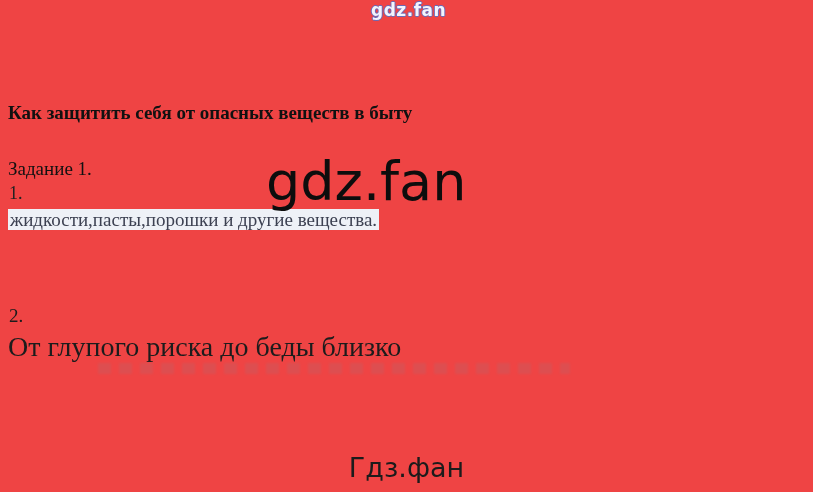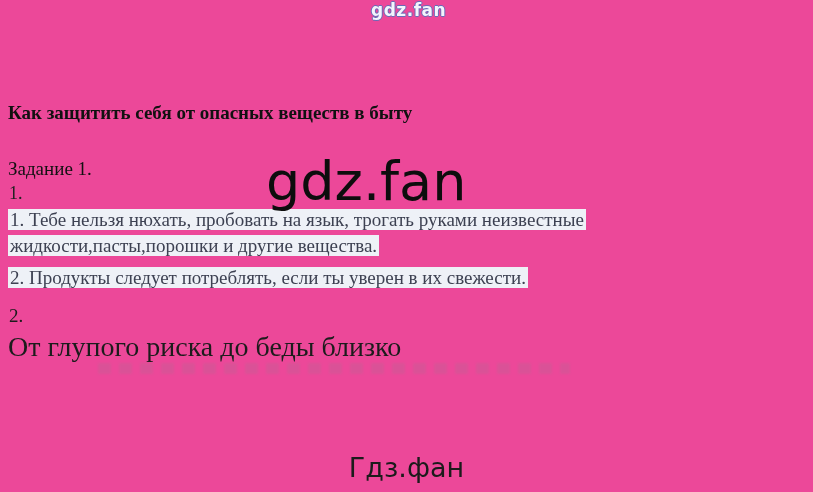--- a/index.html
+++ b/index.html
@@ -1,20 +1,20 @@
 <!DOCTYPE html>
 <html><head>
 <meta charset="utf-8">
 <style>
   html, body { margin: 0; padding: 0; background: #ffffff; }
   .page {
     position: relative;
     width: 813px;
     height: 492px;
-    background: #ec4899;
+    background: #ef4444;
     overflow: hidden;
     font-family: "Liberation Serif", serif;
   }
 
   
   .top-logo {
     position: absolute;
     left: 371px;
     top: 0px;
     font-family: "DejaVu Sans", sans-serif;
@@ -132,24 +132,22 @@
 
   <div class="heading">Как защитить себя от опасных веществ в быту</div>
 
   <div class="task-heading">Задание 1.</div>
 
   <div class="part1-label">1.</div>
 
   <div class="center-watermark">gdz.fan</div>
 
   <div class="answers">
-    <div><span class="hl">1. Тебе нельзя нюхать, пробовать на язык, трогать руками неизвестные</span></div>
     <div><span class="hl">жидкости,пасты,порошки и другие вещества.</span></div>
     <div class="gap"></div>
-    <div><span class="hl">2. Продукты следует потреблять, если ты уверен в их свежести.</span></div>
   </div>
 
   <div class="part2-label">2.</div>
 
   <div class="saying">От глупого риска до беды близко</div>
 
   <div class="erased-smudge"></div>
 
   <div class="bottom-logo">Гдз.фан</div>
 

